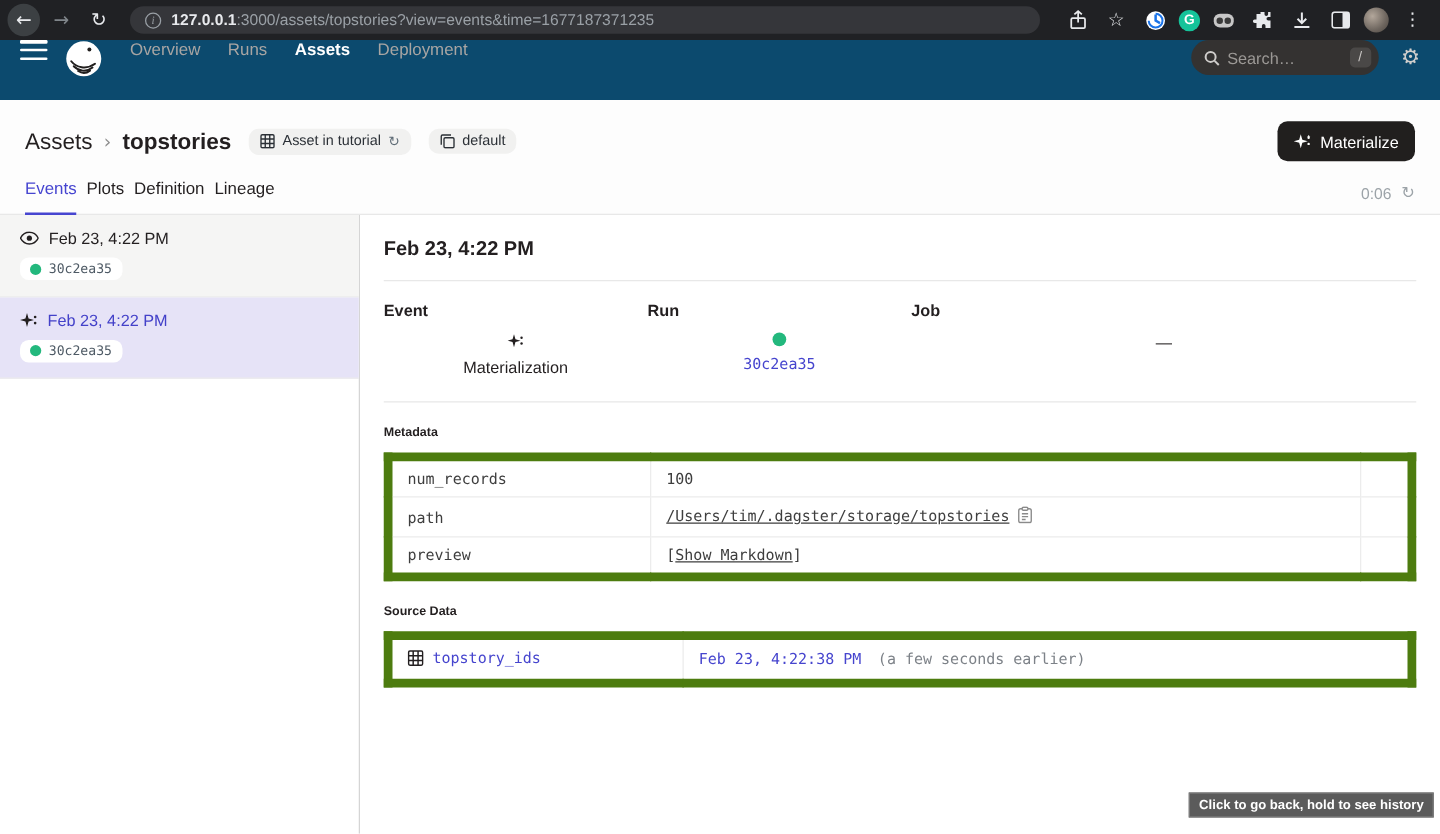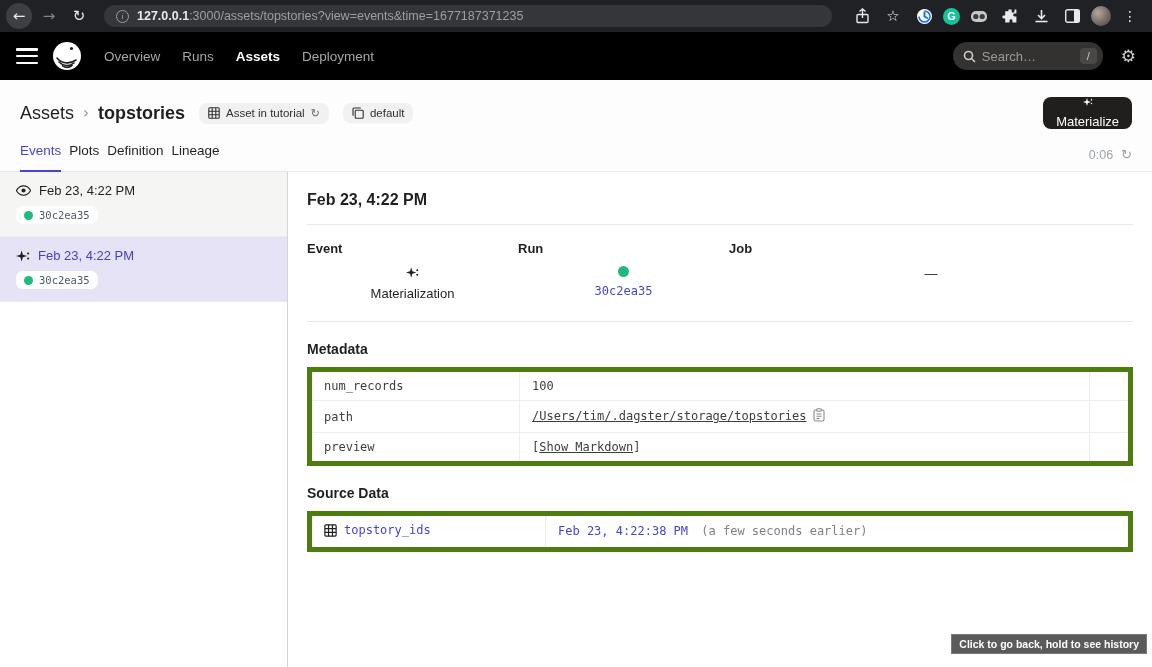--- a/index.html
+++ b/index.html
@@ -15,21 +15,21 @@
   .url-bar { flex:1; height:22px; background:#35363a; border-radius:11px; display:flex; align-items:center; padding:0 12px; margin:0 14px 0 8px; gap:8px; min-width:0; }
   .url-bar .info-icon { width:13px; height:13px; border:1.2px solid #9aa0a6; border-radius:50%; color:#9aa0a6; font-size:9px; display:flex; align-items:center; justify-content:center; font-style:italic; font-family:"Liberation Serif", serif; flex:0 0 auto; }
   .url-text { font-size:12.5px; color:#9aa0a6; white-space:nowrap; overflow:hidden; }
   .url-text b { color:#e8eaed; font-weight:bold; }
   .chrome-icons { display:flex; align-items:center; gap:7px; flex:0 0 auto; }
   .ci { width:24px; height:24px; display:flex; align-items:center; justify-content:center; color:#e8eaed; cursor:pointer; }
   .ext-circle { width:17px; height:17px; border-radius:50%; display:flex; align-items:center; justify-content:center; font-size:11px; font-weight:bold; color:#fff; }
   .avatar { width:20px; height:20px; border-radius:50%; background:radial-gradient(circle at 35% 35%, #b3a79b, #6e665f 60%, #4a443f); }
 
   
-  .dg-nav { height:48px; background:#000000; display:flex; align-items:center; padding:0 16px; }
+  .dg-nav { height:48px; background:#0c4a6e; display:flex; align-items:flex-start; padding:0 16px; }
   .hamburger { width:22px; height:16px; display:flex; flex-direction:column; justify-content:space-between; cursor:pointer; margin-right:14px; }
   .hamburger span { height:2.5px; background:#fff; border-radius:1px; }
   .dg-logo { width:30px; height:30px; margin-right:22px; cursor:pointer; flex:0 0 auto; }
   .dg-links { display:flex; gap:22px; align-items:center; }
   .dg-link { color:#a8a5a3; font-size:13.5px; cursor:pointer; }
   .dg-link.active { color:#ffffff; font-weight:bold; }
   .dg-right { margin-left:auto; display:flex; align-items:center; gap:18px; }
   .search-pill { width:150px; height:28px; background:#343231; border-radius:15px; display:flex; align-items:center; padding:0 6px 0 10px; gap:6px; cursor:text; }
   .search-pill .ph { color:#9c9996; font-size:13px; flex:1; }
   .kbd { background:#4a4847; color:#c9c6c4; border-radius:4px; font-size:11px; padding:2px 7px; }
@@ -37,21 +37,21 @@
 
   
   .page-header { background:#fdfdfd; border-bottom:1px solid #e8e8e8; padding:17px 20px 0 20px; height:92px; }
   .bc-row { display:flex; align-items:center; }
   .bc-root { font-size:18px; color:#231f20; cursor:pointer; }
   .bc-sep { color:#8f8f8f; font-size:15px; margin:0 9px; }
   .bc-current { font-size:18px; font-weight:bold; color:#231f20; }
   .hbadge { display:inline-flex; align-items:center; gap:6px; background:#f1f1f0; border-radius:8px; padding:4px 9px; font-size:11.5px; color:#2b3036; margin-left:14px; cursor:pointer; }
   .hbadge svg { flex:0 0 auto; }
   .hbadge .mini-refresh { color:#5d6a74; font-size:11px; }
-  .materialize-btn { margin-left:auto; background:#211f1e; color:#fff; border:none; border-radius:8px; height:32px; padding:0 13px; font-size:13px; display:flex; align-items:center; gap:7px; cursor:pointer; font-family:inherit;flex-direction:column; }
+  .materialize-btn { margin-left:auto; background:#211f1e; color:#fff; border:none; border-radius:8px; height:32px; padding:0 13px; font-size:13px; display:flex; align-items:center; gap:7px; cursor:pointer; font-family:inherit; }
   .tabs-row { display:flex; align-items:flex-end; gap:8px; margin-top:14px; }
   .tab { font-size:13.5px; color:#231f20; padding-bottom:12px; border-bottom:2px solid transparent; cursor:pointer; }
   .tab.active { color:#4645d0; border-bottom-color:#4645d0; }
   .tabs-right { margin-left:auto; display:flex; align-items:center; gap:8px; padding-bottom:10px; color:#9ca3a8; font-size:12.5px; }
   .tabs-right .refresh { cursor:pointer; font-size:13px; }
 
   
   .content { display:flex; height:495px; }
   .sidebar { width:288px; border-right:1px solid #d5d5d5; background:#fff; flex:0 0 auto; }
   .event-item { padding:11px 16px 12px 16px; border-bottom:1px solid #ececeb; cursor:pointer; }
@@ -63,22 +63,22 @@
   .dot { width:9px; height:9px; border-radius:50%; background:#23b87d; flex:0 0 auto; }
 
   .main { flex:1; padding:19px 19px 0 19px; background:#fff; min-width:0; }
   .main-title { font-size:16px; font-weight:bold; color:#231f20; padding-bottom:15px; border-bottom:1px solid #e8e8e8; }
   .info-row { display:flex; padding:16px 0 20px 0; border-bottom:1px solid #e8e8e8; }
   .info-col { width:211px; flex:0 0 auto; }
   .info-col:last-child { flex:1; }
   .info-label { font-size:13px; font-weight:bold; color:#231f20; margin-bottom:10px; }
   .info-value { font-size:13px; color:#231f20; display:flex; align-items:center; gap:7px;flex-direction:column; }
   .run-link { font-family:"DejaVu Sans Mono", monospace; font-size:12px; color:#4645ce; cursor:pointer; }
-  .section-heading { font-size:14px; font-weight:bold; color:#231f20; margin:19px 0 10px 0; }
-  table.dg-table { width:100%; border-collapse:collapse; border:5px solid #4d7c0f; table-layout:fixed; }
+  .section-heading { font-size:10px; font-weight:bold; color:#231f20; margin:19px 0 10px 0; }
+  table.dg-table { width:100%; border-collapse:collapse; border:7px solid #4d7c0f; table-layout:fixed; }
   table.dg-table td { border:1px solid #ececec; padding:7px 12px; font-family:"DejaVu Sans Mono", monospace; font-size:12px; color:#3e3e3e; height:30px; vertical-align:middle; overflow:hidden; white-space:nowrap; }
   .meta-link { color:#3e3e3e; text-decoration:underline; cursor:pointer; }
   .copy-btn { color:#8a8a8a; cursor:pointer; margin-left:6px; vertical-align:-2px; }
   td.sans { font-family:"Liberation Sans", sans-serif; font-size:13px; color:#231f20; }
   .asset-link { color:#4645ce; cursor:pointer; display:inline-flex; align-items:center; gap:7px; }
   .time-link { color:#4645ce; cursor:pointer; }
   .time-note { color:#7d8288; margin-left:6px; }
 
   .back-tooltip { position:absolute; right:5px; bottom:13px; background:#5b5b5b; border:1px solid #7a7a7a; color:#fff; font-size:10.5px; font-weight:bold; padding:3px 7px; white-space:nowrap; }
 </style>

